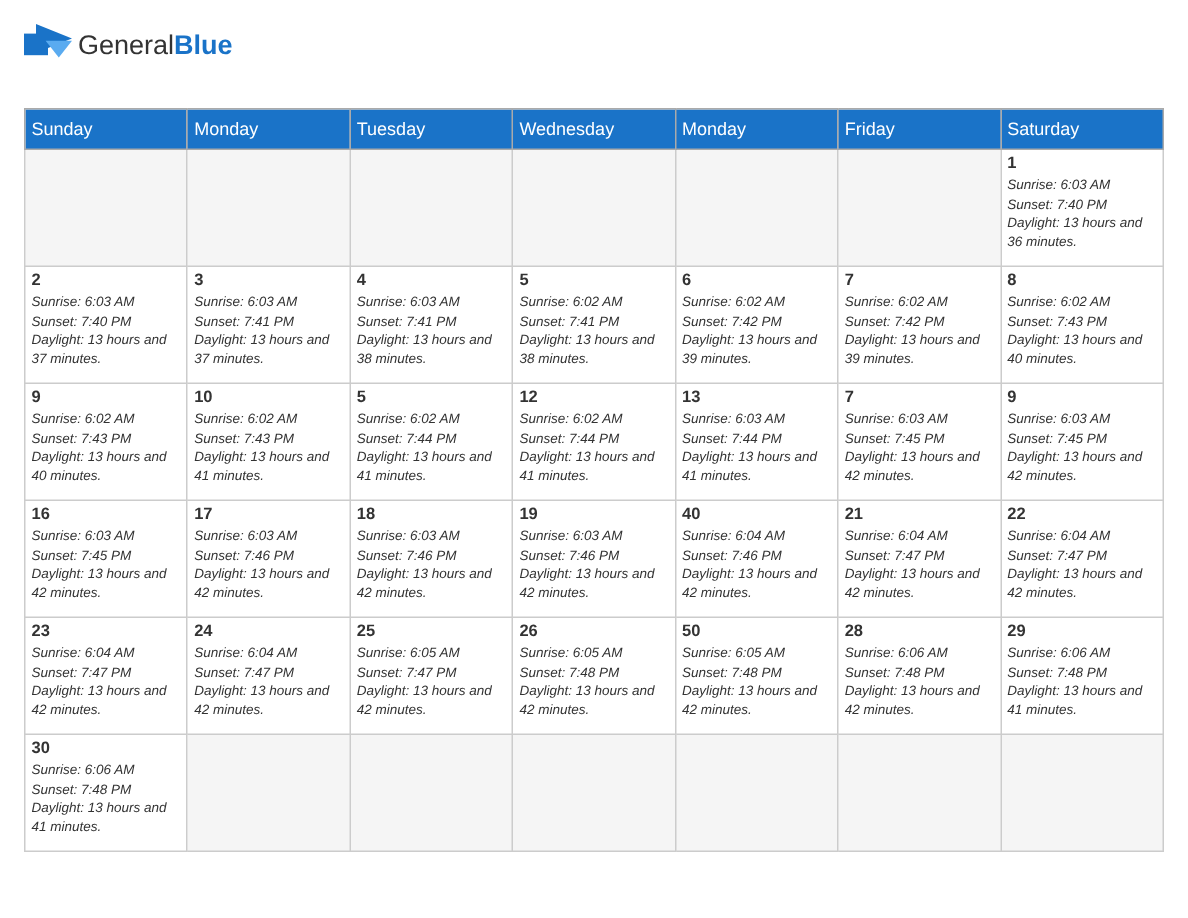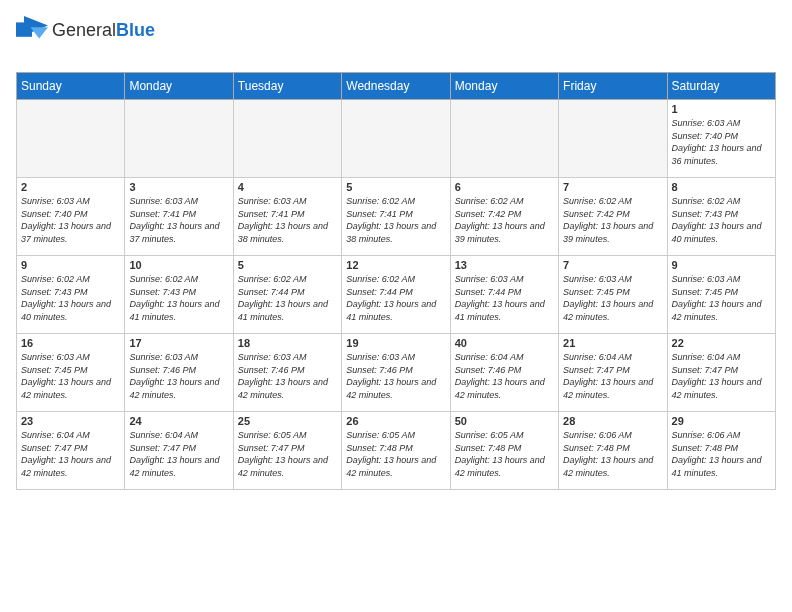--- a/index.html
+++ b/index.html
@@ -295,14 +295,28 @@
 Sunset: 7:48 PM
 Daylight: 13 hours and 42 minutes.</div>
         </td>
         <td>
           <span class="day-num">29</span>
           <div class="cell-text" style="white-space: pre-line;">Sunrise: 6:06 AM
 Sunset: 7:48 PM
 Daylight: 13 hours and 41 minutes.</div>
         </td>
       </tr>
+      <tr class="last-row">
+        <td>
+          <span class="day-num">30</span>
+          <div class="cell-text" style="white-space: pre-line;">Sunrise: 6:06 AM
+Sunset: 7:48 PM
+Daylight: 13 hours and 41 minutes.</div>
+        </td>
+        <td class="empty"></td>
+        <td class="empty"></td>
+        <td class="empty"></td>
+        <td class="empty"></td>
+        <td class="empty"></td>
+        <td class="empty"></td>
+      </tr>
     </tbody>
 </table>
 
 </body></html>

